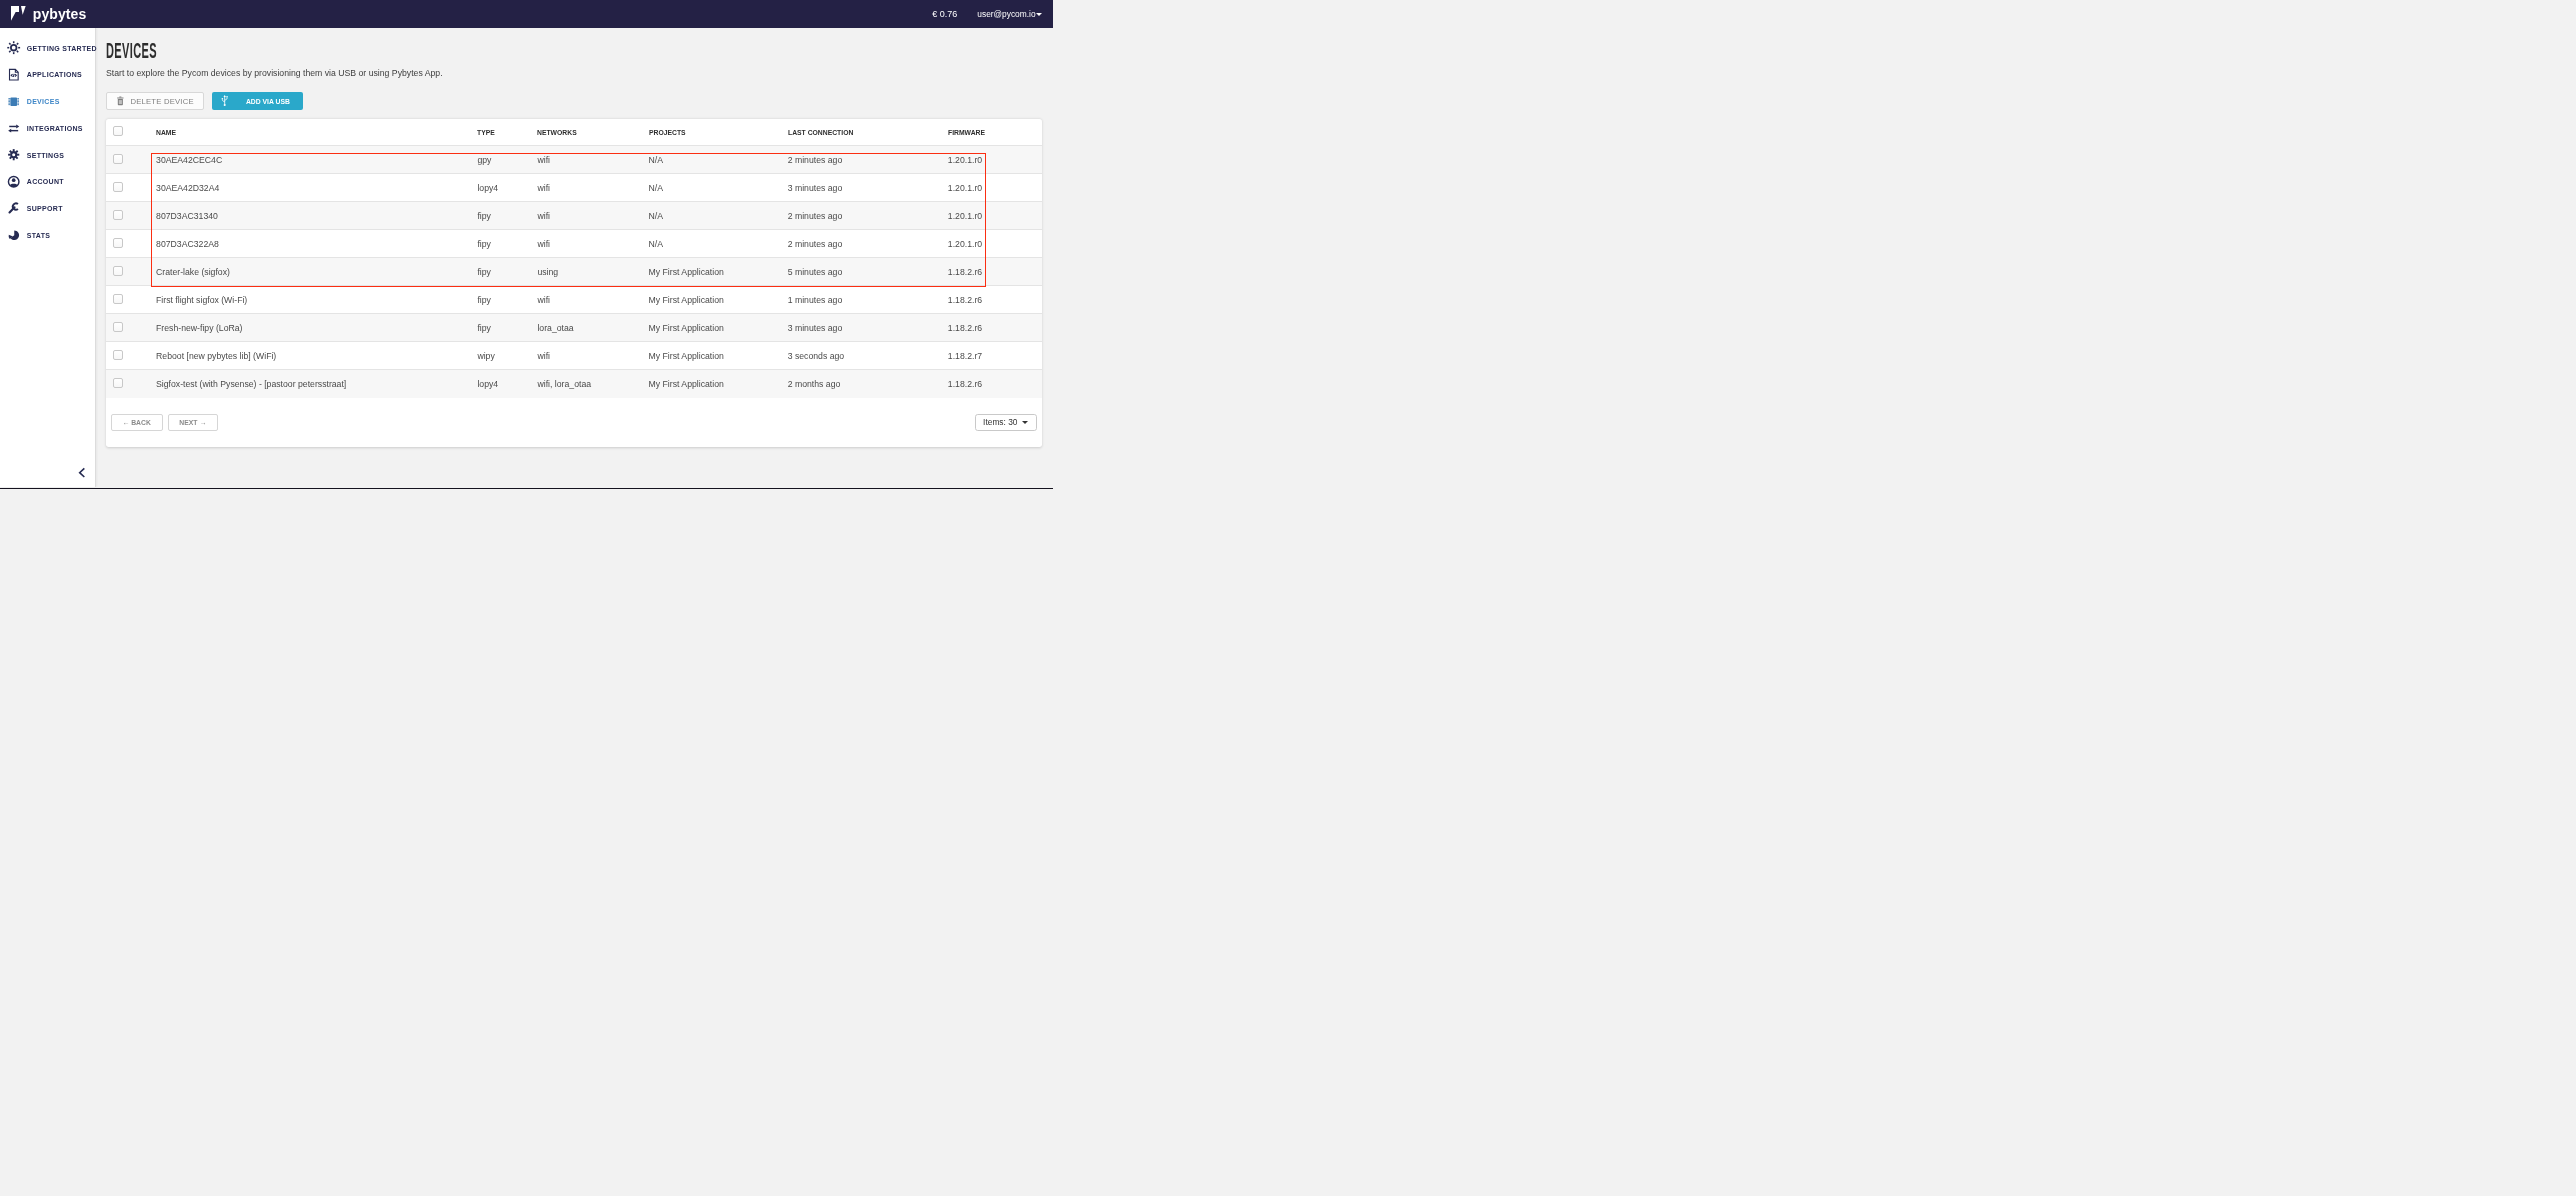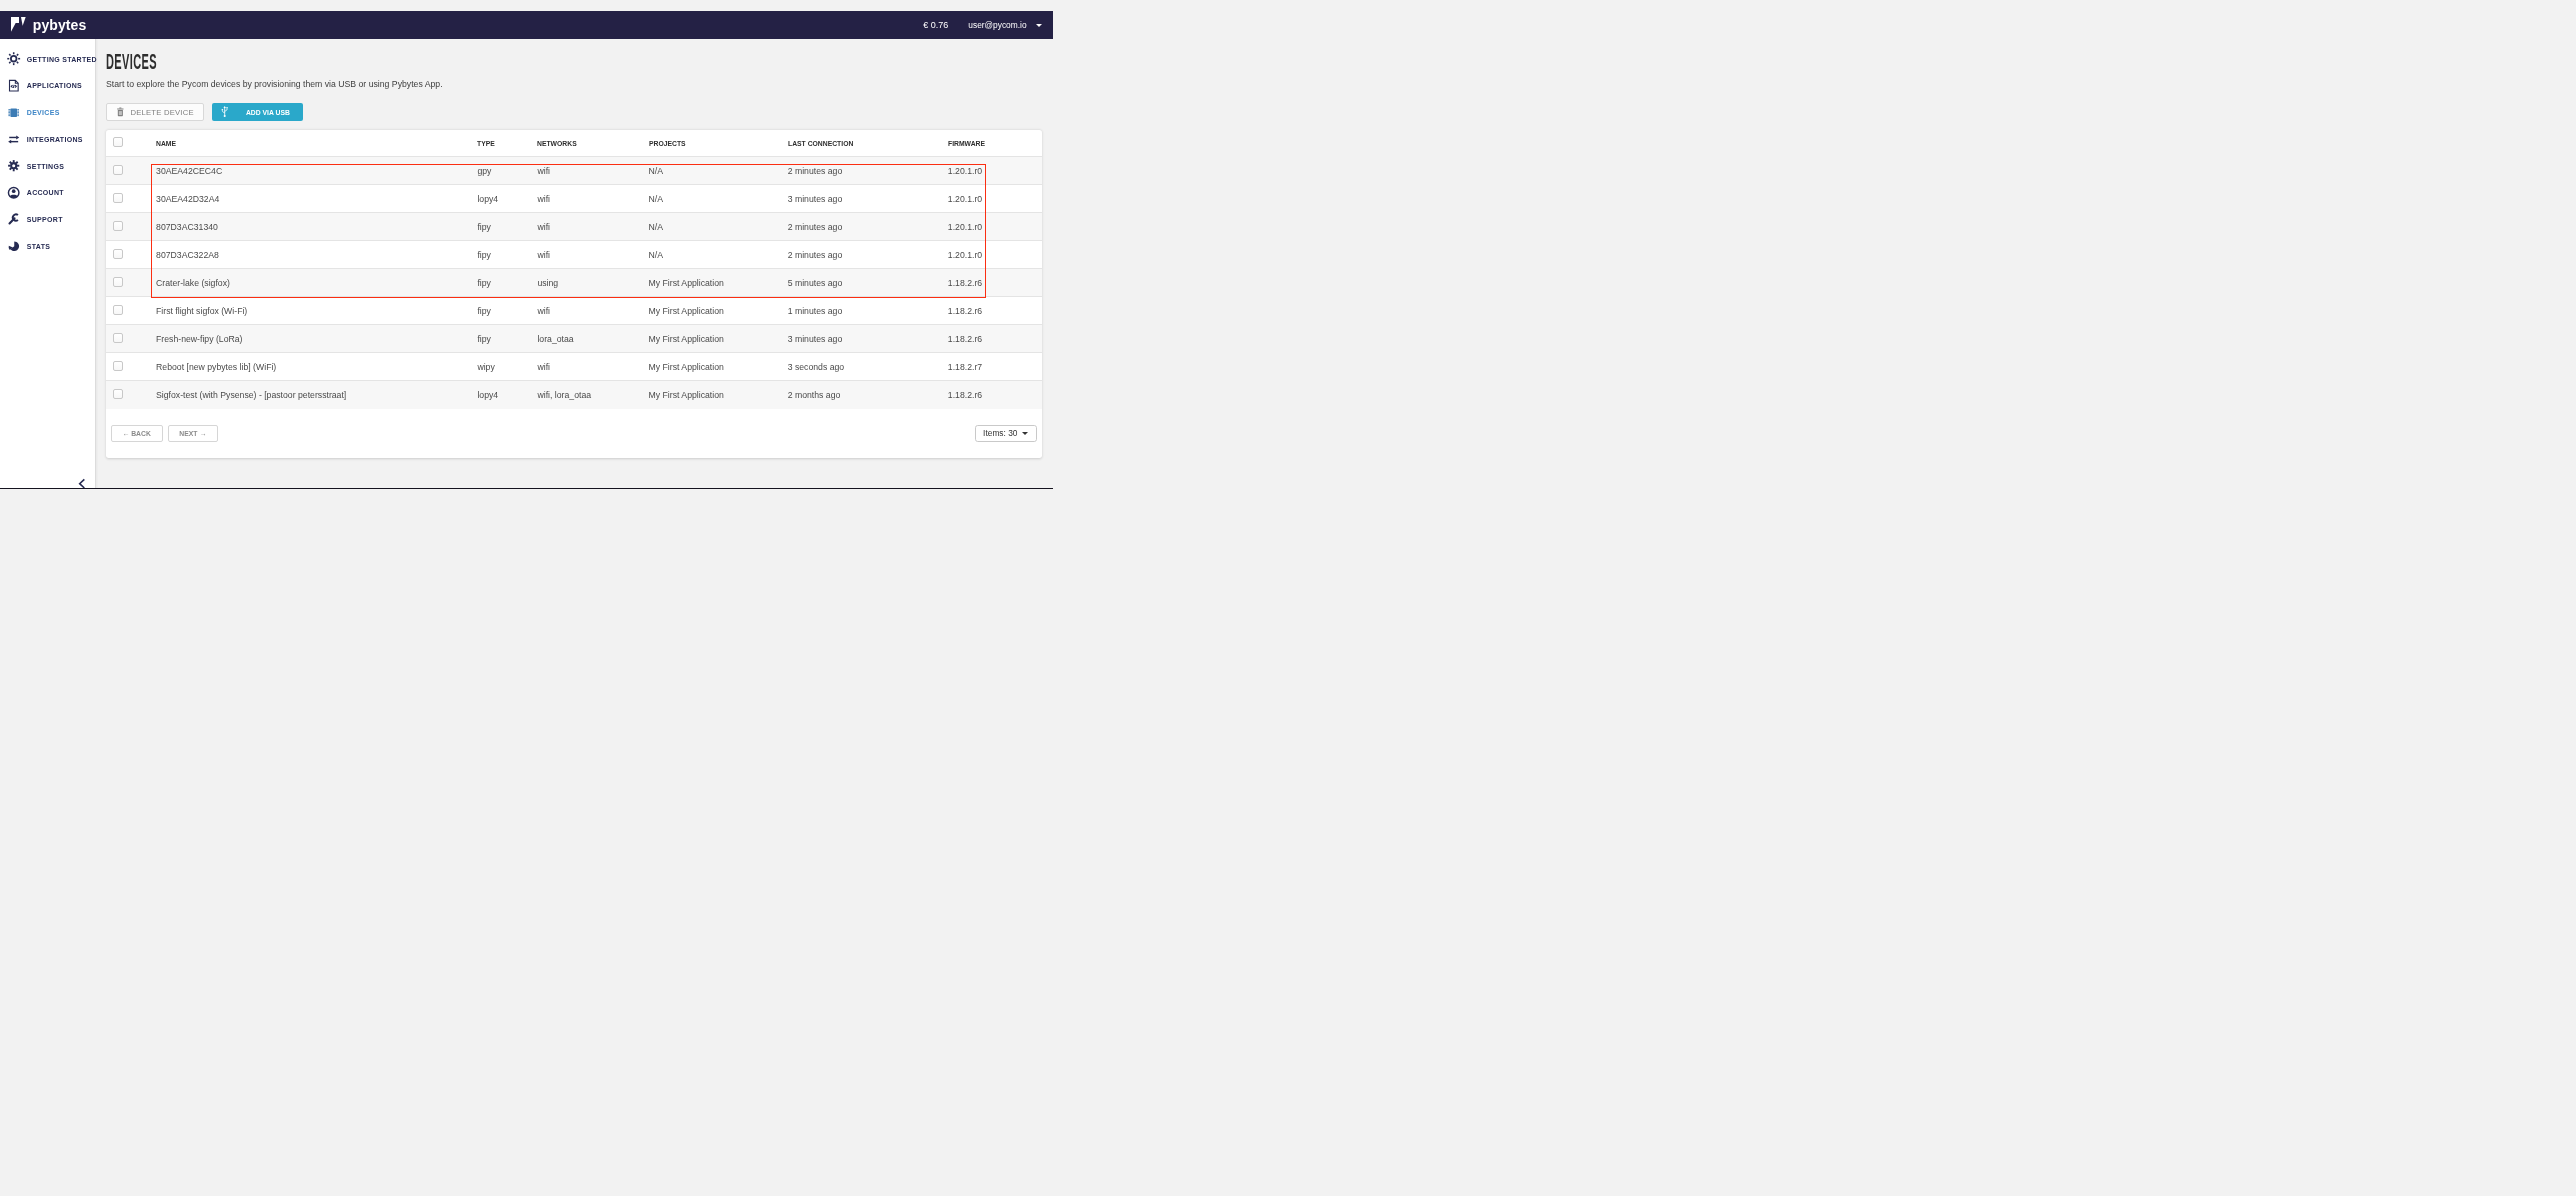--- a/index.html
+++ b/index.html
@@ -1,25 +1,25 @@
 <!DOCTYPE html>
 <html style="font-size:10.7px"><head>
 <meta charset="utf-8">
 <style>
   * { margin:0; padding:0; box-sizing:border-box; }
   html,body { font-family:"Liberation Sans", sans-serif; background:#f2f2f2; }
   .screen { position:relative; width:1053px; height:489px; background:#f2f2f2; overflow:hidden; }
 
   
-  .topbar { position:relative; height:28px; background:#242145; display:flex; align-items:center; justify-content:space-between; padding:0 11.4px;margin-top:11px; }
+  .topbar { position:relative; height:28px; background:#242145; display:flex; align-items:center; justify-content:space-between; padding:0 11.4px; }
   .brand { display:flex; align-items:center; gap:5.4px; cursor:pointer; }
   .brand-text { color:#fff; font-size:14px; font-weight:bold; letter-spacing:0.1px; }
   .topbar-right { display:flex; align-items:center; gap:20px;justify-content:space-between; }
   .balance { color:#fff; font-size:9px; }
-  .user-menu { display:flex; align-items:center; gap:9px; color:#fff; font-size:8.4px; cursor:pointer; }
+  .user-menu { display:flex; align-items:center; gap:0; color:#fff; font-size:8.4px; cursor:pointer; }
   .caret { width:0; height:0; border-left:3px solid transparent; border-right:3px solid transparent; border-top:3.4px solid #fff; margin-top:0.7px; }
 
   
   .shell { display:flex; height:459px; }
   .sidebar { position:relative; width:96px; background:#fff; border-right:0.7px solid #dcdcdc; box-shadow:0.7px 0 2px rgba(0,0,0,.05); padding-top:6.7px; flex:0 0 96px; }
   .nav-item { display:flex; align-items:center; gap:6px; padding:6.7px 2.7px 6.7px 7.4px; cursor:pointer; }
   .nav-item .ico { width:13.4px; height:13.4px; flex:0 0 13.4px; color:#262b52; display:flex; align-items:center; justify-content:center; }
   .nav-label { font-size:7px; font-weight:bold; letter-spacing:0.3px; color:#262b52; white-space:nowrap; }
   .nav-item.active .ico { color:#3c7cb5; }
   .nav-item.active .nav-label { color:#3e86c7; }

